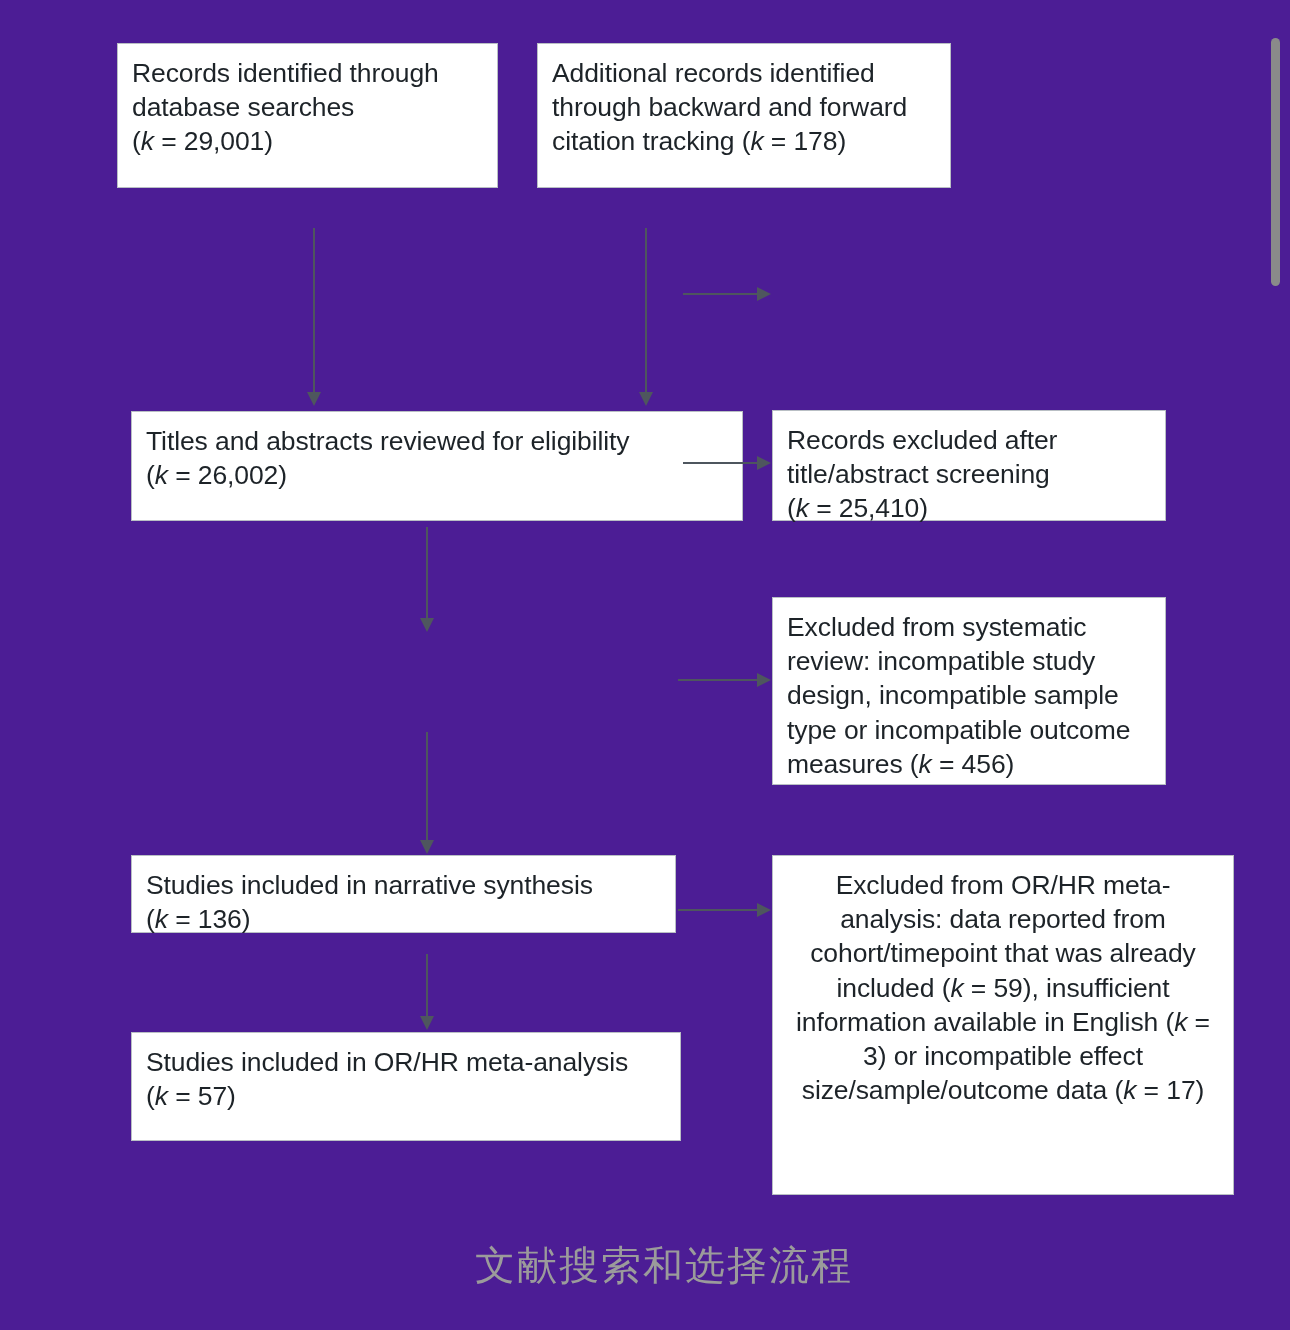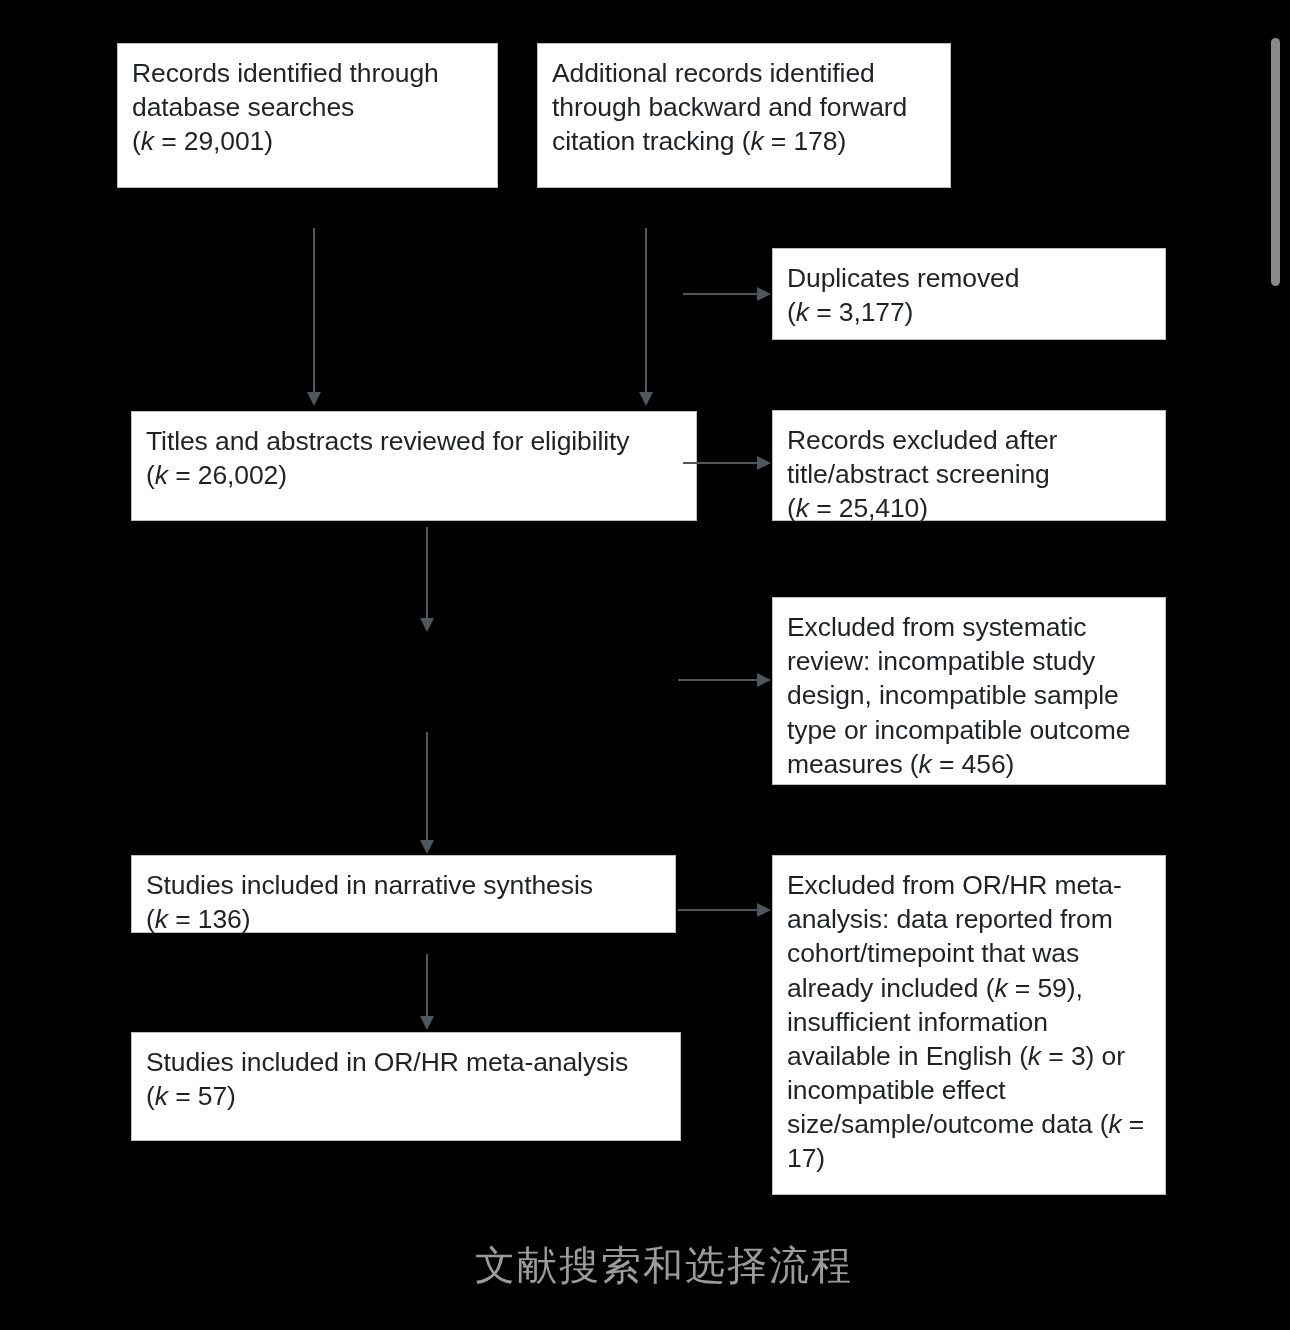--- a/index.html
+++ b/index.html
@@ -8,21 +8,21 @@
     background: #ffffff;
   }
   body {
     font-family: "Liberation Sans", "DejaVu Sans", sans-serif;
     color: #20262b;
   }
   #page {
     position: relative;
     width: 1290px;
     height: 1330px;
-    background: #000000;
+    background: #4c1d95;
     overflow: hidden;
     text-decoration: underline;
   }
   .box {
     position: absolute;
     box-sizing: border-box;
     background: #ffffff;
     border: 1.5px solid #b9bfc4;
     padding: 12px 14px 10px 14px;
     font-size: 26.5px;
@@ -117,23 +117,22 @@
   <div class="v-arrow" style="left:638px; top:228px; width:16px; height:178px;">
     <span class="line"></span>
     <span class="head"></span>
   </div>
 
   <div class="h-arrow" style="left:683px; top:286px; width:88px; height:16px;">
     <span class="line"></span>
     <span class="head"></span>
   </div>
 
-  <div class="box" style="left:772px; top:248px; width:394px; height:92px;">Duplicates removed<br>(<em>k</em> = 3,177)</div>
 
-  <div class="box" style="left:131px; top:411px; width:566px; height:110px;">Titles and abstracts reviewed for eligibility<br>(<em>k</em> = 26,002)</div>
+  <div class="box" style="left:131px; top:411px; width:612px; height:110px;">Titles and abstracts reviewed for eligibility<br>(<em>k</em> = 26,002)</div>
 
   <div class="h-arrow" style="left:683px; top:455px; width:88px; height:16px;">
     <span class="line"></span>
     <span class="head"></span>
   </div>
 
   <div class="box" style="left:772px; top:410px; width:394px; height:111px;">Records excluded after title/abstract screening<br>(<em>k</em> = 25,410)</div>
 
   <div class="v-arrow" style="left:419px; top:527px; width:16px; height:105px;">
     <span class="line"></span>
@@ -153,21 +152,21 @@
     <span class="head"></span>
   </div>
 
   <div class="box" style="left:131px; top:855px; width:545px; height:78px;">Studies included in narrative synthesis<br>(<em>k</em> = 136)</div>
 
   <div class="h-arrow" style="left:678px; top:902px; width:93px; height:16px;">
     <span class="line"></span>
     <span class="head"></span>
   </div>
 
-  <div class="box" style="left:772px; top:855px; width:394px; height:340px;">Excluded from OR/HR meta-analysis: data reported from cohort/timepoint that was already included (<em>k</em> = 59), insufficient information available in English (<em>k</em> = 3) or incompatible effect size/sample/outcome data (<em>k</em> = 17)</div>
+  <div class="box" style="left:772px; top:855px; width:462px; height:340px;text-align:center;">Excluded from OR/HR meta-analysis: data reported from cohort/timepoint that was already included (<em>k</em> = 59), insufficient information available in English (<em>k</em> = 3) or incompatible effect size/sample/outcome data (<em>k</em> = 17)</div>
 
   <div class="v-arrow" style="left:419px; top:954px; width:16px; height:76px;">
     <span class="line"></span>
     <span class="head"></span>
   </div>
 
   <div class="box" style="left:131px; top:1032px; width:550px; height:109px;">Studies included in OR/HR meta-analysis<br>(<em>k</em> = 57)</div>
 
   <div id="caption">文献搜索和选择流程</div>
 

